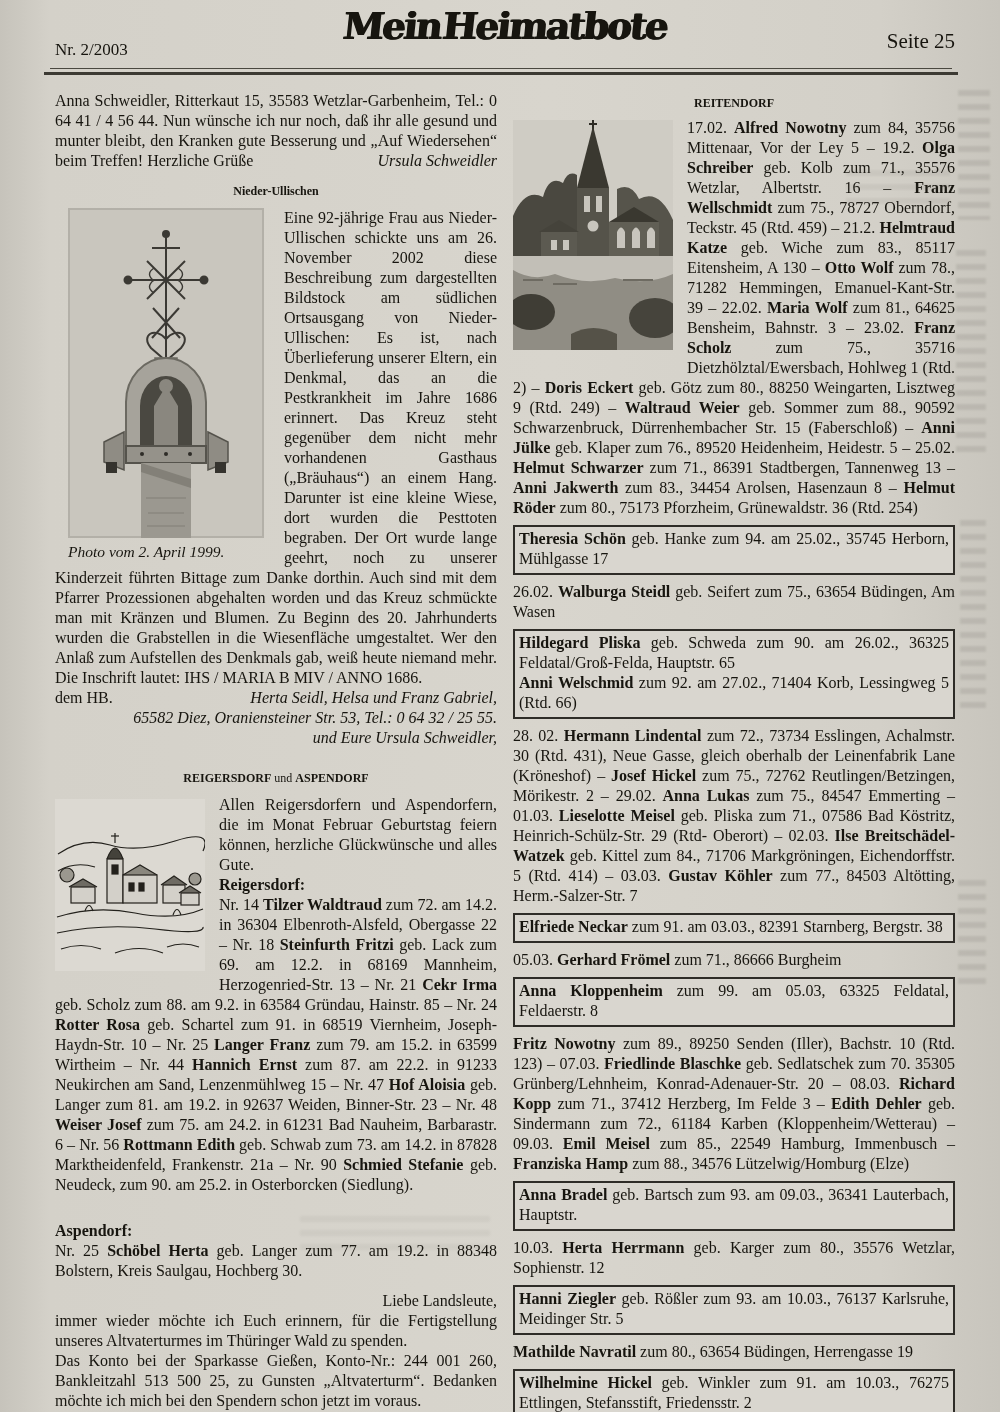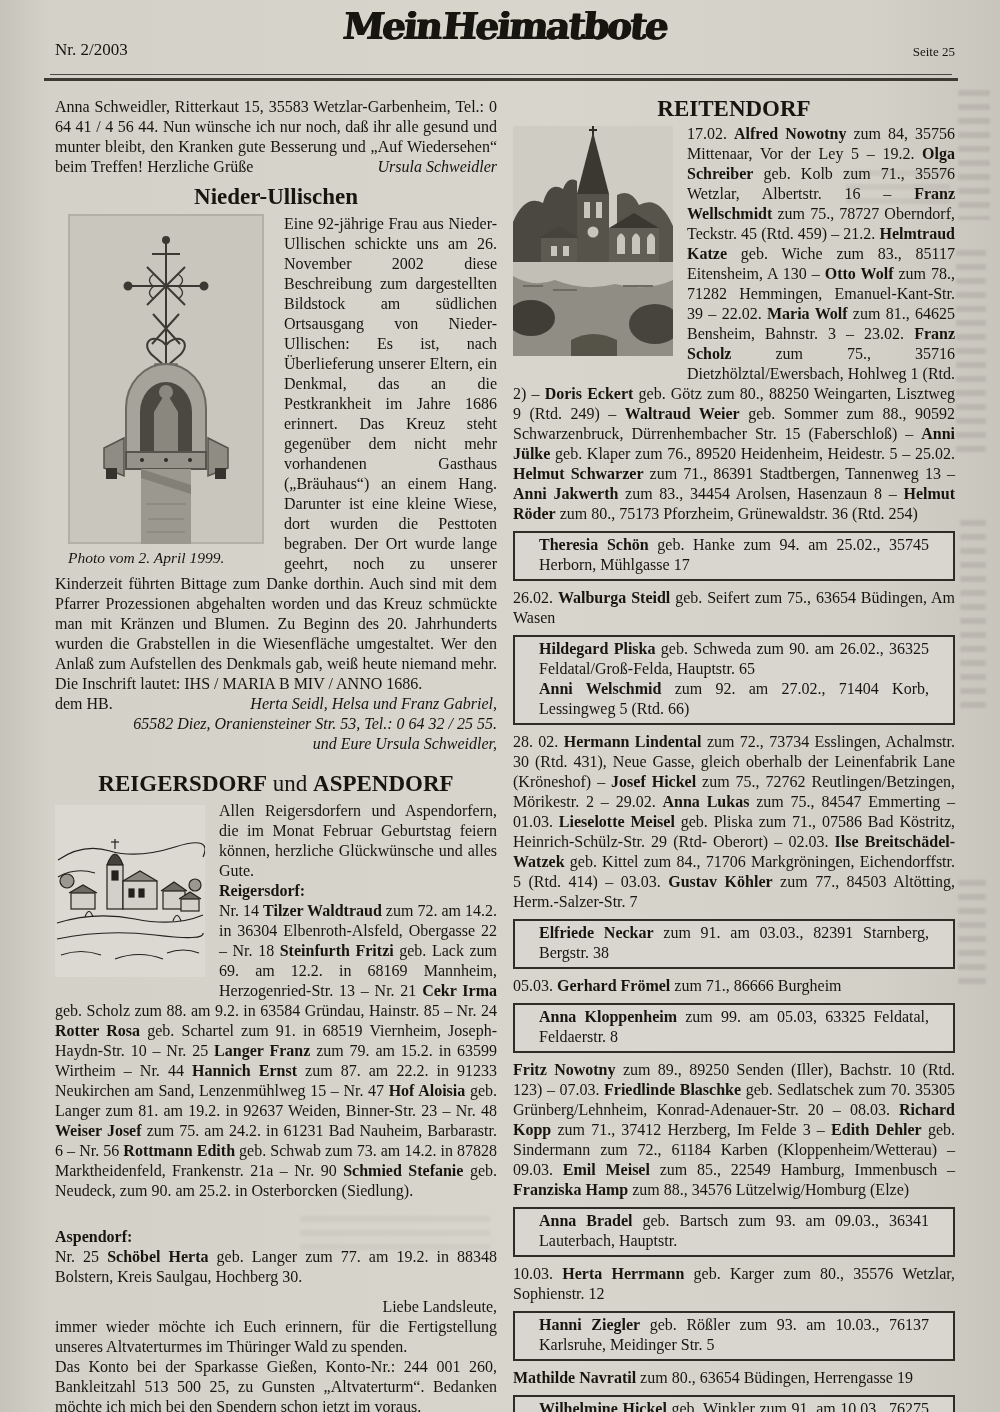--- a/index.html
+++ b/index.html
@@ -3,49 +3,49 @@
 <meta charset="utf-8">
 <style>
   html,body{margin:0;padding:0}
   body{
     width:1000px;height:1412px;position:relative;overflow:hidden;
     background:linear-gradient(90deg,#c6c3bb 0,#d4d1c9 5%,#d8d5cd 55%,#d3d0c8 88%,#c8c5bd 100%);
     font-family:"Liberation Serif", serif;color:#17150f;
   }
   .page{position:absolute;inset:0}
   
-  header{position:relative;height:64px;margin:0 45px 10px 55px}
+  header{position:relative;height:64px;margin:0 45px 4px 55px}
   .masthead{
     position:absolute;left:0;right:0;top:8px;text-align:center;
     font-family:"DejaVu Serif", serif;font-weight:bold;font-size:37px;line-height:1;
     letter-spacing:-2px;word-spacing:-9px;transform:skewX(-6deg);
     text-shadow:1px 0 0 #17150f, -0.6px 0 0 #17150f;
   }
   .issue{position:absolute;left:0;bottom:4px;font-size:17px}
-  .pageno{position:absolute;right:0;bottom:4px;font-size:13px}
+  .pageno{position:absolute;right:0;bottom:10px;font-size:21px}
   .rule-thin{margin:0 48px 0 50px;border-top:1.5px solid #4a4840}
   .rule-thick{margin:3px 42px 0 44px;border-top:3.5px solid #3c3a33}
   
   .columns{display:flex;gap:16px;padding:16px 0 0 55px}
   .col{width:442px;font-size:16px;line-height:20px;text-align:justify}
   .p{margin:0 0 7px}
   .nm{margin-bottom:0}
-  h2{font-size:23px;font-weight:bold;text-align:center;margin:10px 0 7px}
+  h2{font-size:12px;font-weight:bold;text-align:center;margin:10px 0 7px}
   .sb{font-weight:bold}
   .si{font-style:italic}
   .sf{float:right;margin-left:10px}
   .row{display:flex;justify-content:space-between}
   .right-lines{text-align:right}
   .bold-line{font-weight:bold}
   .photo-float{float:left;width:196px;margin:4px 18px 2px 0}
   .photo-float svg{display:block}
   .caption{font-style:italic;font-size:15.5px;line-height:19px;margin-top:4px;text-align:left}
   .sketch-float{float:left;width:150px;margin:4px 14px 2px 0}
   .church-float{float:left;width:160px;margin:2px 14px 4px 0}
-  .box{border:2px solid #2e2c27;background:#d9d6cf;padding:2px 24px 4px;margin:7px 0}
+  .box{border:2px solid #2e2c27;background:#d9d6cf;padding:2px 4px 4px;margin:7px 0}
   .box .p{margin:0}
   .salut{margin:10px 0 0;text-align:right}
   
   .ghost{
     position:absolute;pointer-events:none;opacity:.8;filter:blur(1.2px);
     background:repeating-linear-gradient(180deg, rgba(104,102,94,.20) 0 6px, rgba(0,0,0,0) 6px 14px);
   }
 </style>
 </head>
 <body>

